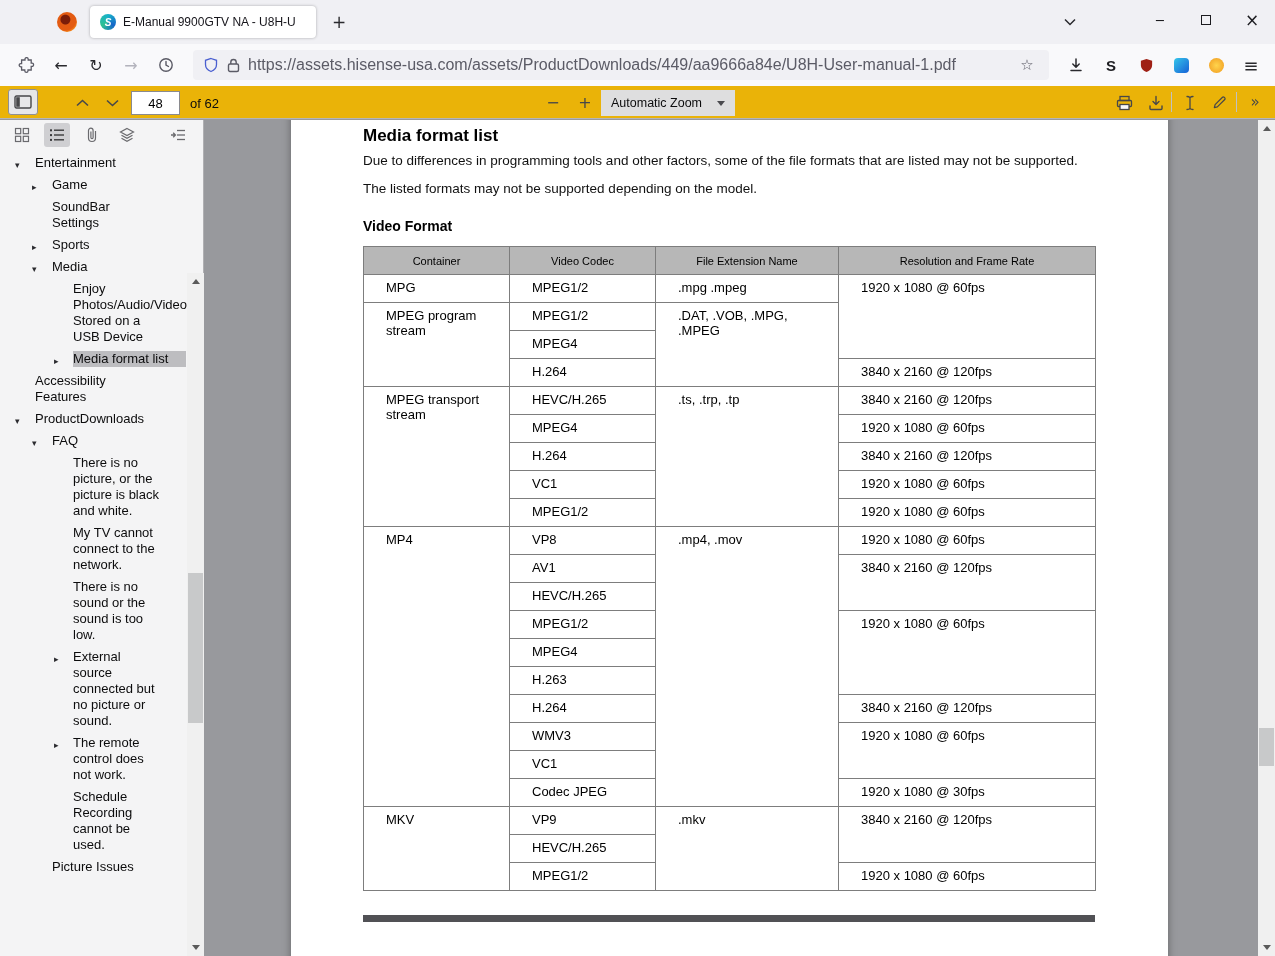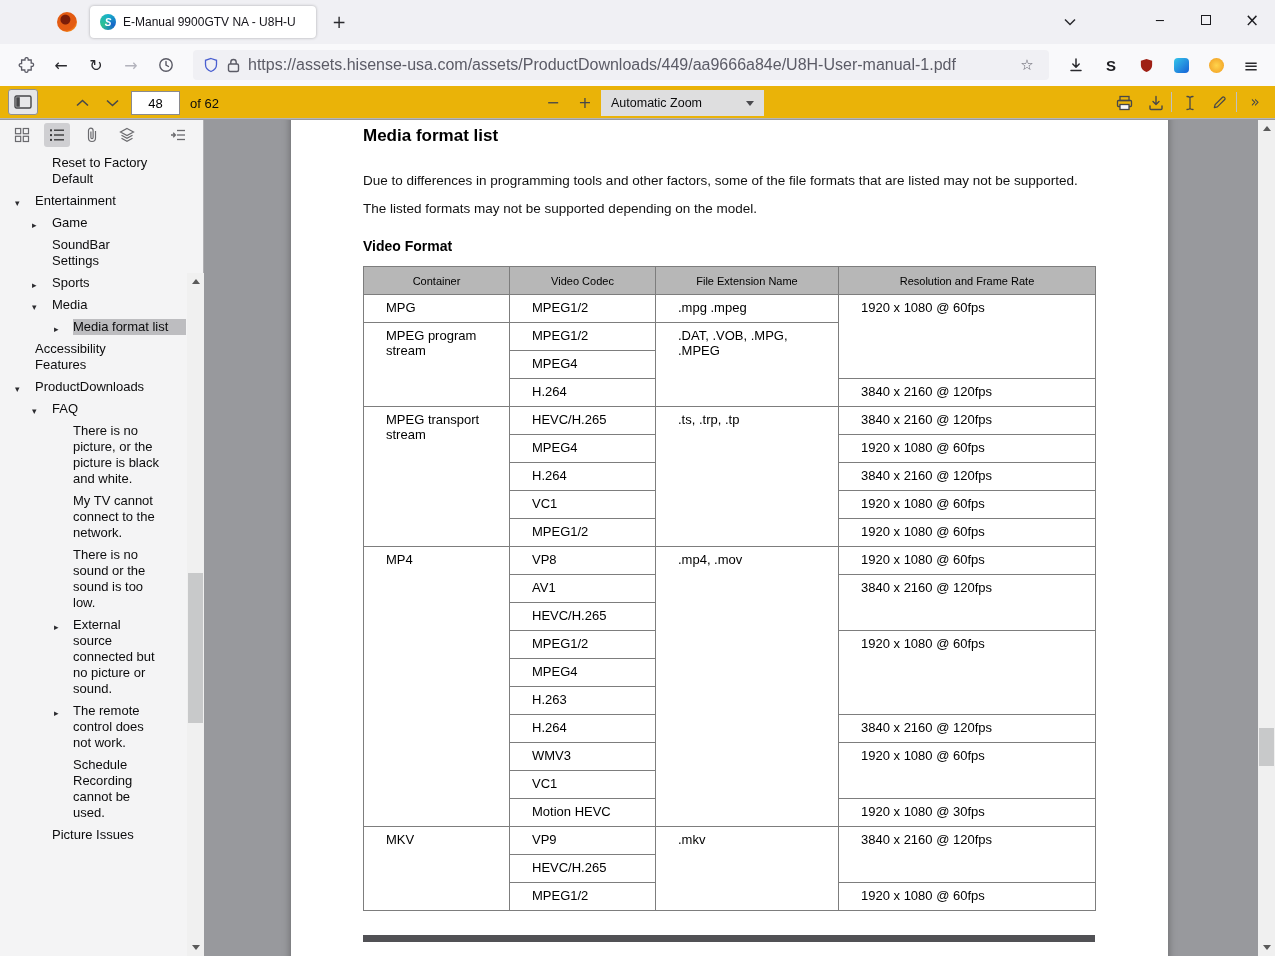--- a/index.html
+++ b/index.html
@@ -48,21 +48,21 @@
   .pdf-btn { position:absolute; background:transparent; border:none; display:flex; align-items:center;
              justify-content:center; color:#474749; }
   .btn-sidebar { left:8px; top:3px; width:30px; height:26px; border:1px solid #8f8f93; background:#e7e7e9; border-radius:3px; }
   .btn-prev { left:68px; top:4px; width:28px; height:25px; }
   .btn-next { left:98px; top:4px; width:28px; height:25px; }
   .page-input { position:absolute; left:131px; top:5px; width:49px; height:24px; border:1px solid #8a8a8e;
                 background:#fff; font-size:13px; text-align:center; font-family:inherit; }
   .page-count { position:absolute; left:190px; top:10px; font-size:13px; color:#0c0c0d; }
   .zoom-out { left:539px; top:4px; width:28px; height:25px; font-size:16px; }
   .zoom-in  { left:571px; top:4px; width:28px; height:25px; font-size:16px; }
-  .zoom-select { position:absolute; left:601px; top:4px; width:163px; height:26px; background:#dededf;
+  .zoom-select { position:absolute; left:601px; top:4px; width:134px; height:26px; background:#dededf;
                  display:flex; align-items:center; padding:0 10px; font-size:12.5px; color:#0c0c0d; border:none; }
   .caret { width:0; height:0; border-left:4px solid transparent; border-right:4px solid transparent;
            border-top:5px solid #4a4a4e; margin-left:auto; }
   .btn-print { left:1109px; top:4px; width:30px; height:25px; }
   .btn-save  { left:1141px; top:4px; width:30px; height:25px; }
   .btn-textedit { left:1177px; top:4px; width:26px; height:25px; }
   .btn-draw  { left:1205px; top:4px; width:28px; height:25px; }
   .btn-more  { left:1241px; top:3px; width:28px; height:26px; font-size:15px; }
   .pdf-sep { position:absolute; width:1px; height:20px; top:6px; background:#c0c0c3; }
 
@@ -100,21 +100,21 @@
               border-top:5px solid #5a5a5a; }
   .sb-thumb { position:absolute; left:1px; width:15px; background:#c8c9ca; }
   .side-scroll { left:187px; top:153px; bottom:0; }
   .main-scroll { right:0; top:120px; bottom:0; }
 
   
   .viewer { position:absolute; left:205px; top:120px; right:17px; bottom:0; background:#98999d; overflow:hidden; }
   .pdf-page { position:absolute; left:86px; top:-46px; width:877px; height:1110px; background:#fff;
               box-shadow:0 0 8px rgba(0,0,0,.35); padding:52px 72px 0 72px; color:#000; }
   .doc-h2 { font-size:17px; font-weight:bold; }
-  .doc-p  { margin-top:24px; font-size:13.5px; line-height:21px; max-width:733px; color:#111; }
+  .doc-p  { margin-top:4px; font-size:13.5px; line-height:21px; max-width:733px; color:#111; }
   .doc-p + .doc-p { margin-top:7px; }
   .doc-h3 { margin-top:19px; font-size:14px; font-weight:bold; }
   table.fmt { margin-top:12px; border-collapse:collapse; table-layout:fixed; width:732px; }
   table.fmt th { background:#b7b7b7; border:1px solid #7d7d7d; font-size:11px; font-weight:normal;
                  height:26px; text-align:center; }
   table.fmt td { border:1px solid #7d7d7d; font-size:13px; vertical-align:top;
                  padding:5px 8px 0 22px; }
   table.fmt tr { height:28px; }
   .dark-bar { margin-top:24px; width:732px; height:7px; background:#515155; }
 </style>
@@ -314,26 +314,26 @@
               <line x1="7" y1="2.5" x2="15" y2="2.5"></line>
               <line x1="7" y1="7" x2="15" y2="7"></line>
               <line x1="7" y1="11.5" x2="15" y2="11.5"></line>
             </g>
             <path d="M1 7h4M3.2 4.8L5.4 7 3.2 9.2" fill="none" stroke="#6a6a6e" stroke-width="1.3"></path>
           </svg>
       </button>
     </div>
 
     <div class="outline">
-        <div class="outline-item lvl1"><span class="outline-label">Reset to Factory Default</span></div>
         <div class="outline-item lvl0"><span class="toggle">▾</span><span class="outline-label">Entertainment</span></div>
         <div class="outline-item lvl1"><span class="toggle">▸</span><span class="outline-label">Game</span></div>
         <div class="outline-item lvl1"><span class="outline-label">SoundBar Settings</span></div>
         <div class="outline-item lvl1"><span class="toggle">▸</span><span class="outline-label">Sports</span></div>
         <div class="outline-item lvl1"><span class="toggle">▾</span><span class="outline-label">Media</span></div>
+        <div class="outline-item lvl2"><span class="outline-label">Enjoy Photos/Audio/Video Stored on a USB Device</span></div>
         <div class="outline-item lvl2 selected"><span class="toggle">▸</span><span class="outline-label">Media format list</span></div>
         <div class="outline-item lvl0"><span class="outline-label">Accessibility Features</span></div>
         <div class="outline-item lvl0"><span class="toggle">▾</span><span class="outline-label">ProductDownloads</span></div>
         <div class="outline-item lvl1"><span class="toggle">▾</span><span class="outline-label">FAQ</span></div>
         <div class="outline-item lvl2"><span class="outline-label">There is no picture, or the picture is black and white.</span></div>
         <div class="outline-item lvl2"><span class="outline-label">My TV cannot connect to the network.</span></div>
         <div class="outline-item lvl2"><span class="outline-label">There is no sound or the sound is too low.</span></div>
         <div class="outline-item lvl2"><span class="toggle">▸</span><span class="outline-label">External source connected but no picture or sound.</span></div>
         <div class="outline-item lvl2"><span class="toggle">▸</span><span class="outline-label">The remote control does not work.</span></div>
         <div class="outline-item lvl2"><span class="outline-label">Schedule Recording cannot be used.</span></div>
@@ -441,21 +441,21 @@
               <td>3840 x 2160 @ 120fps</td>
             </tr>
             <tr>
               <td>WMV3</td>
               <td rowspan="2">1920 x 1080 @ 60fps</td>
             </tr>
             <tr>
               <td>VC1</td>
             </tr>
             <tr>
-              <td>Motion HEVC</td>
+              <td>Codec JPEG</td>
               <td>1920 x 1080 @ 30fps</td>
             </tr>
             <tr>
               <td rowspan="3">MKV</td>
               <td>VP9</td>
               <td rowspan="3">.mkv</td>
               <td rowspan="2">3840 x 2160 @ 120fps</td>
             </tr>
             <tr>
               <td>HEVC/H.265</td>

